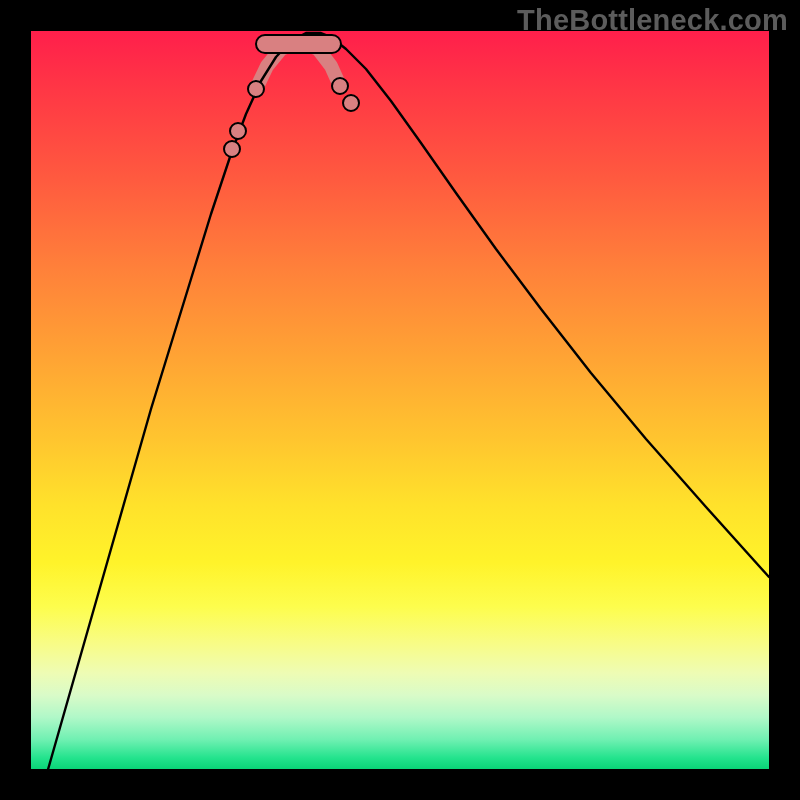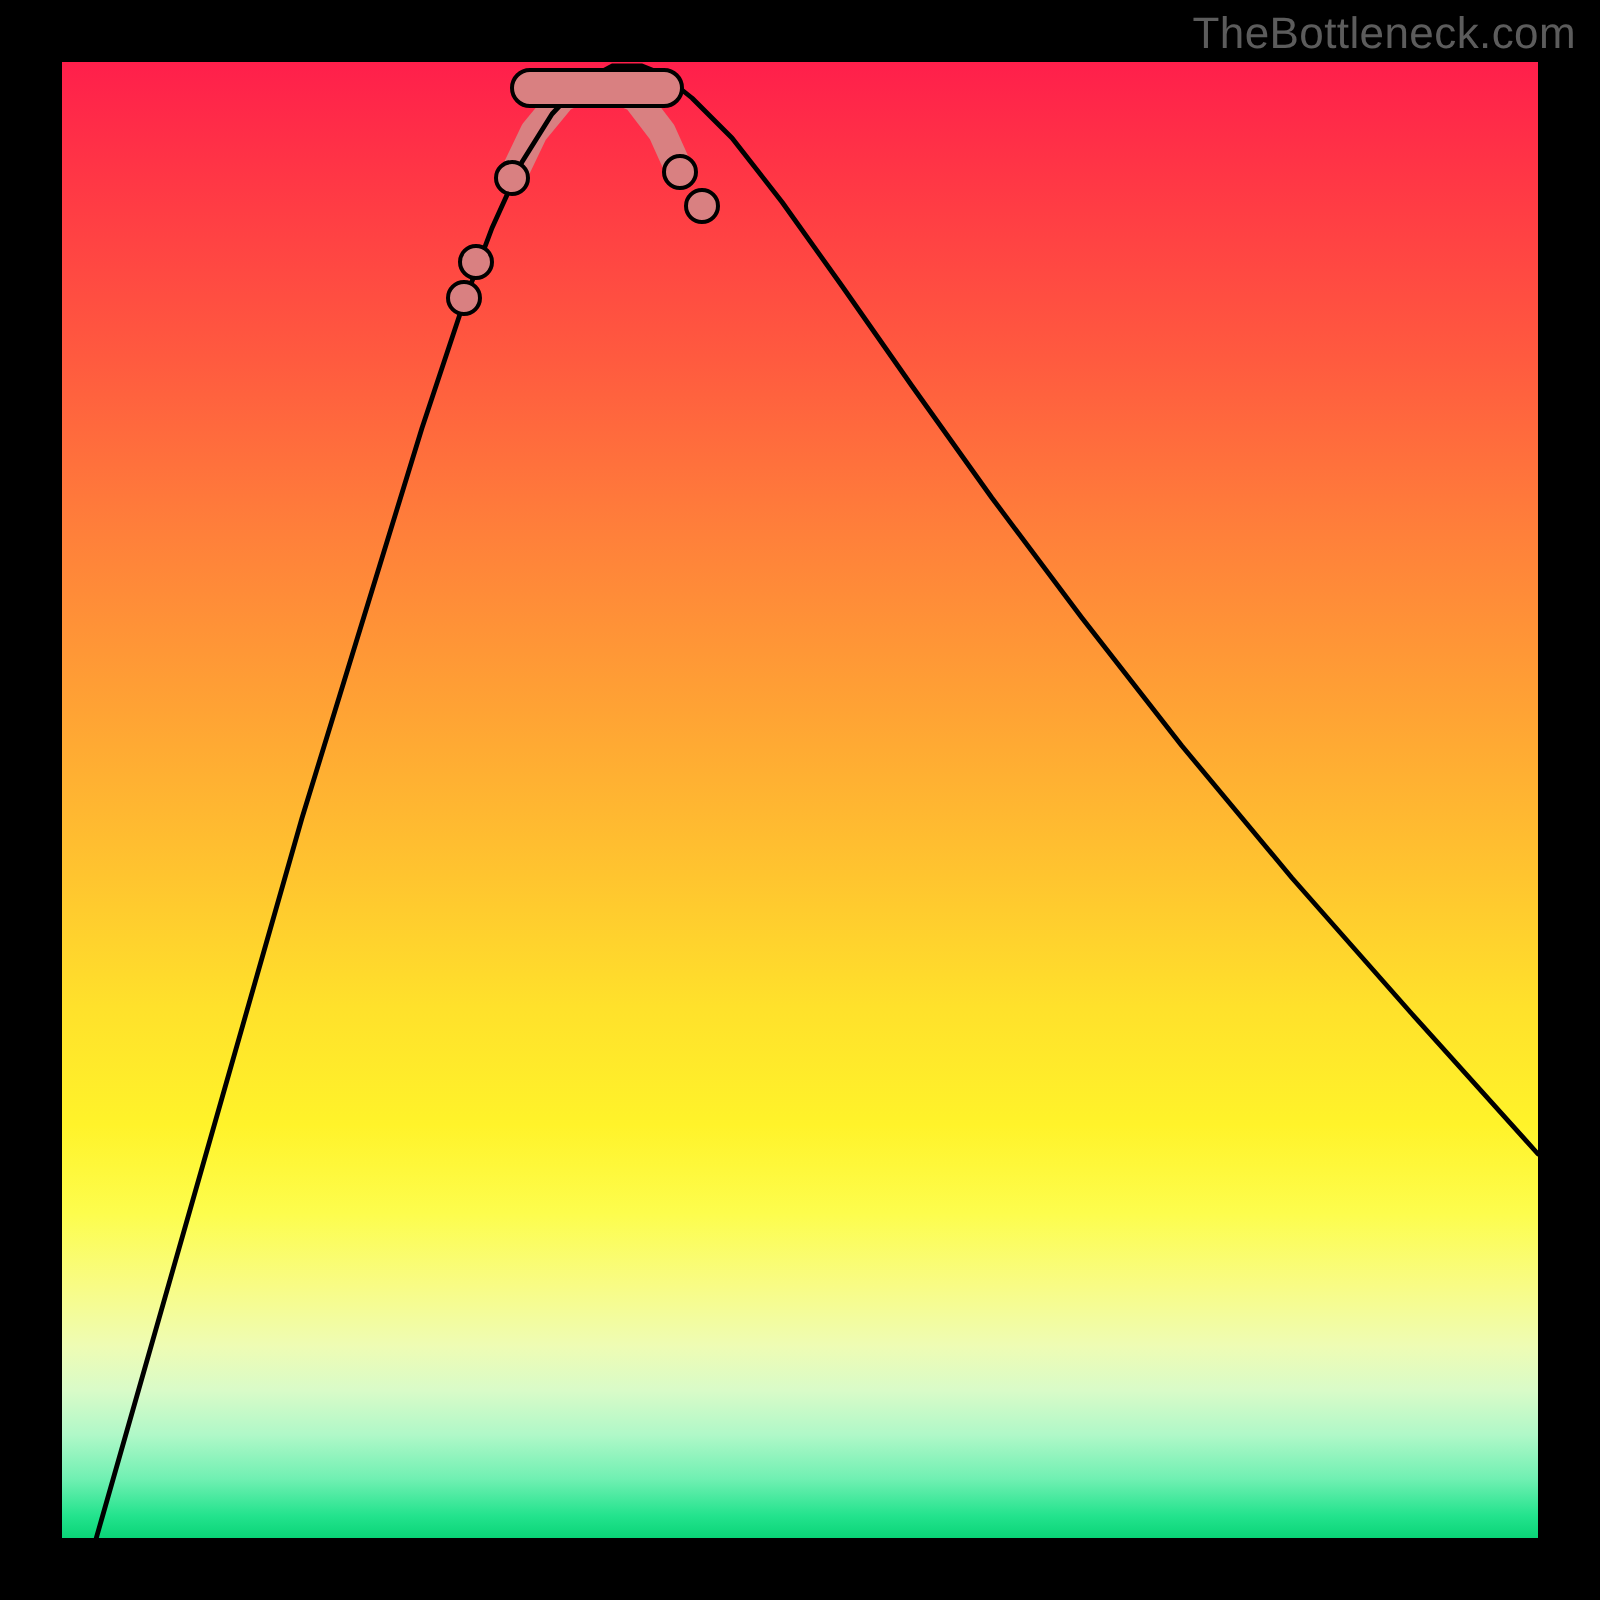--- a/index.html
+++ b/index.html
@@ -14,22 +14,22 @@
     position: relative;
     width: 800px;
     height: 800px;
     background: #000;
   }
   .watermark {
     position: absolute;
     top: 4px;
     right: 12px;
     color: #5c5c5c;
-    font-size: 22px;
-    font-weight: 400;
+    font-size: 29px;
+    font-weight: 700;
     letter-spacing: 0.2px;
     z-index: 10;
   }
   .plot {
     position: absolute;
     left: 31px;
     top: 31px;
     width: 738px;
     height: 738px;
     background: linear-gradient(

